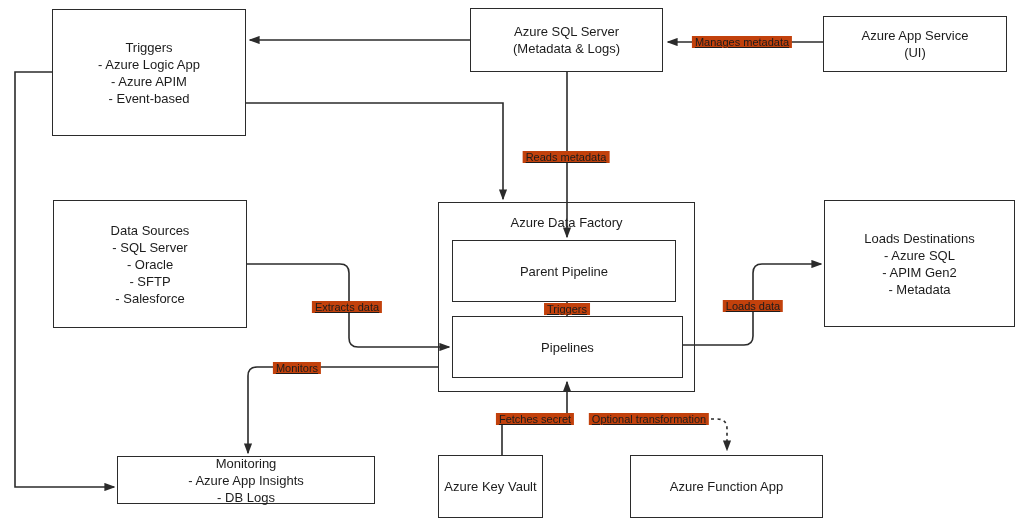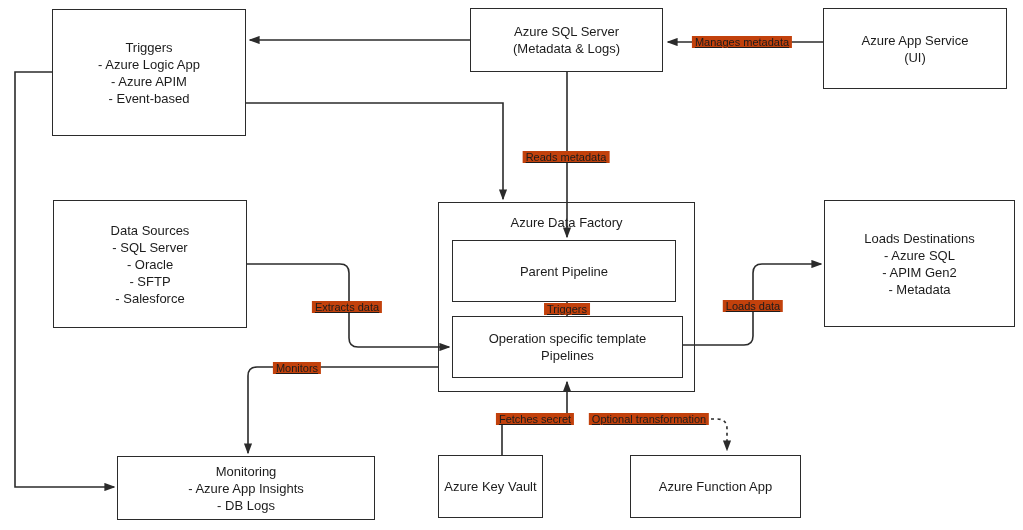--- a/index.html
+++ b/index.html
@@ -43,21 +43,21 @@
   <div class="nl">- Azure Logic App</div>
   <div class="nl">- Azure APIM</div>
   <div class="nl">- Event-based</div>
 </div>
 
 <div class="node" style="left:470px;top:8px;width:193px;height:64px">
   <div class="nl">Azure SQL Server</div>
   <div class="nl">(Metadata &amp; Logs)</div>
 </div>
 
-<div class="node" style="left:823px;top:8px;width:184px;height:81px">
+<div class="node" style="left:823px;top:16px;width:184px;height:56px">
   <div class="nl">Azure App Service</div>
   <div class="nl">(UI)</div>
 </div>
 
 <div class="node" style="left:53px;top:200px;width:194px;height:128px">
   <div class="nl">Data Sources</div>
   <div class="nl">- SQL Server</div>
   <div class="nl">- Oracle</div>
   <div class="nl">- SFTP</div>
   <div class="nl">- Salesforce</div>
@@ -65,42 +65,41 @@
 
 <div class="node adf" style="left:438px;top:202px;width:257px;height:190px">
   <div class="adf-title">Azure Data Factory</div>
 </div>
 
 <div class="node" style="left:452px;top:240px;width:224px;height:62px">
   <div class="nl">Parent Pipeline</div>
 </div>
 
 <div class="node" style="left:452px;top:316px;width:231px;height:62px">
-  <div class="nl">Operation specific template</div>
   <div class="nl">Pipelines</div>
 </div>
 
 <div class="node" style="left:824px;top:200px;width:191px;height:127px">
   <div class="nl">Loads Destinations</div>
   <div class="nl">- Azure SQL</div>
   <div class="nl">- APIM Gen2</div>
   <div class="nl">- Metadata</div>
 </div>
 
-<div class="node" style="left:117px;top:456px;width:258px;height:64px">
+<div class="node" style="left:117px;top:456px;width:258px;height:48px">
   <div class="nl">Monitoring</div>
   <div class="nl">- Azure App Insights</div>
   <div class="nl">- DB Logs</div>
 </div>
 
 <div class="node" style="left:438px;top:455px;width:105px;height:63px">
   <div class="nl">Azure Key Vault</div>
 </div>
 
-<div class="node" style="left:630px;top:455px;width:171px;height:63px">
+<div class="node" style="left:630px;top:455px;width:193px;height:63px">
   <div class="nl">Azure Function App</div>
 </div>
 
 <svg class="wires wire-layer" width="1023" height="530" viewBox="0 0 1023 530">
   <defs>
     <marker id="arrow" viewBox="0 0 12 9" refX="10.5" refY="4.5" markerWidth="11" markerHeight="8.5" orient="auto-start-reverse" markerUnits="userSpaceOnUse">
       <path d="M0,0 L12,4.5 L0,9 Z" fill="#2b2b2b"></path>
     </marker>
   </defs>
   <g fill="none" stroke="#2b2b2b" stroke-width="1.6">

